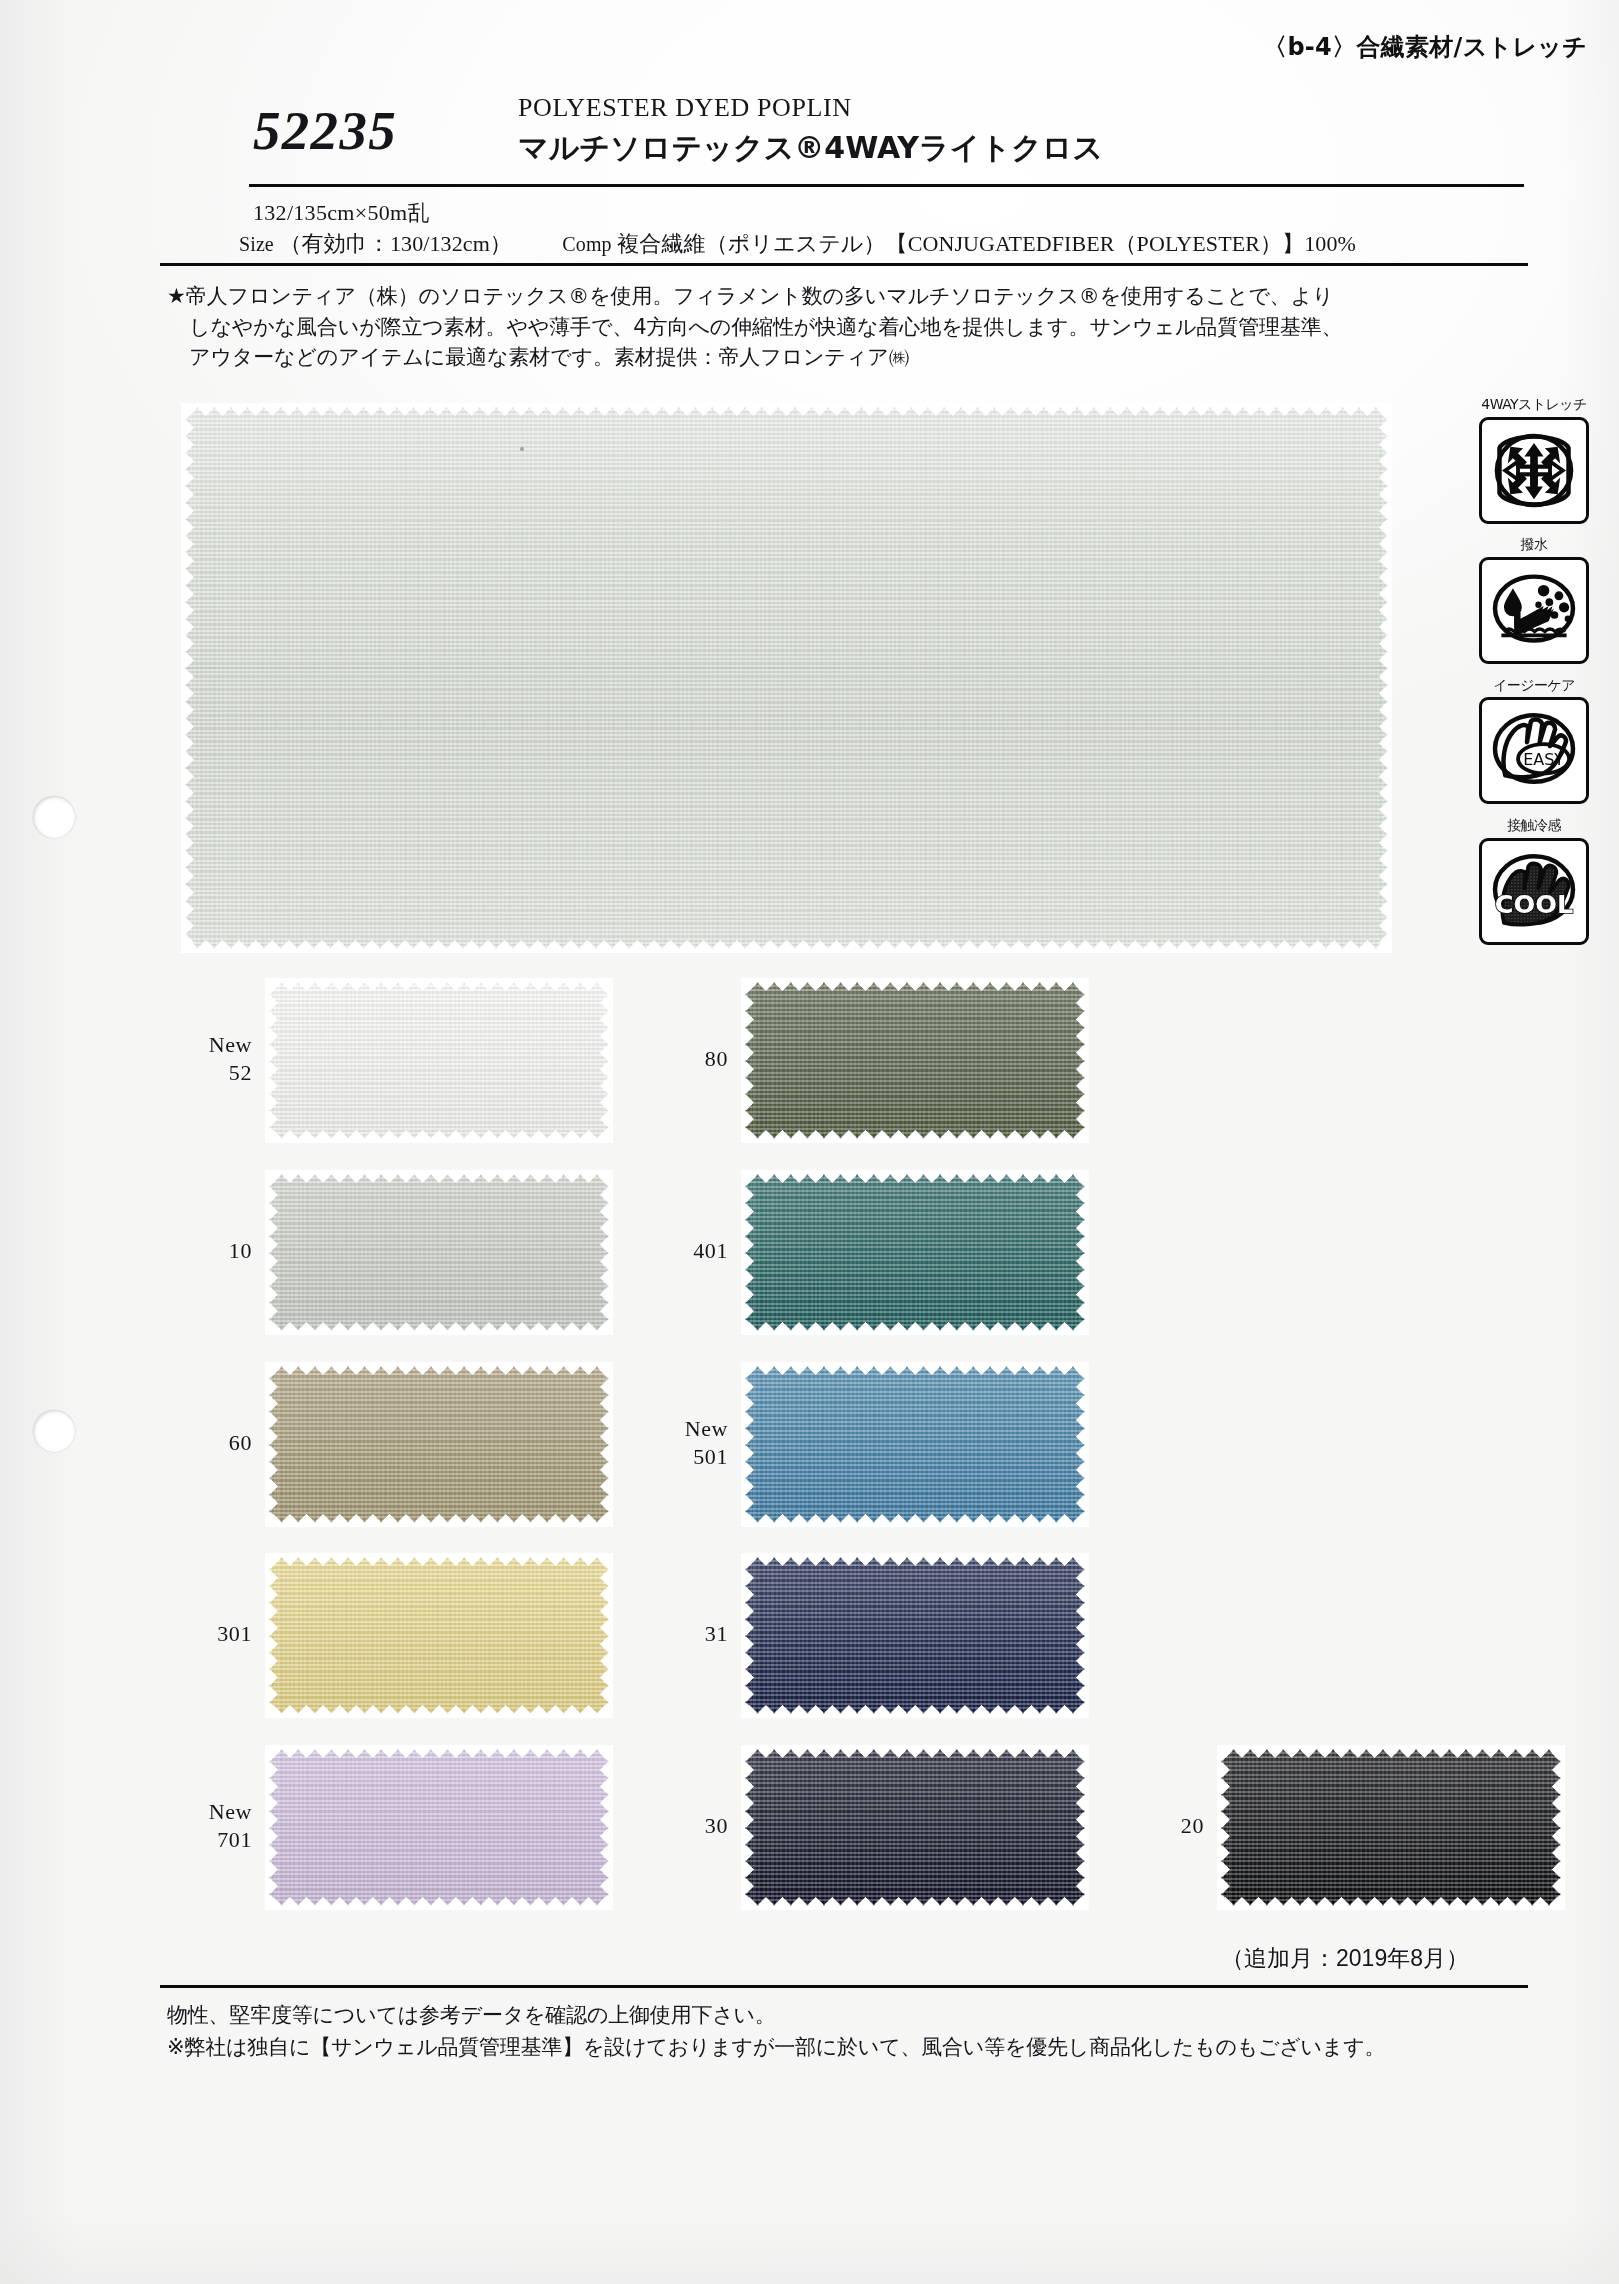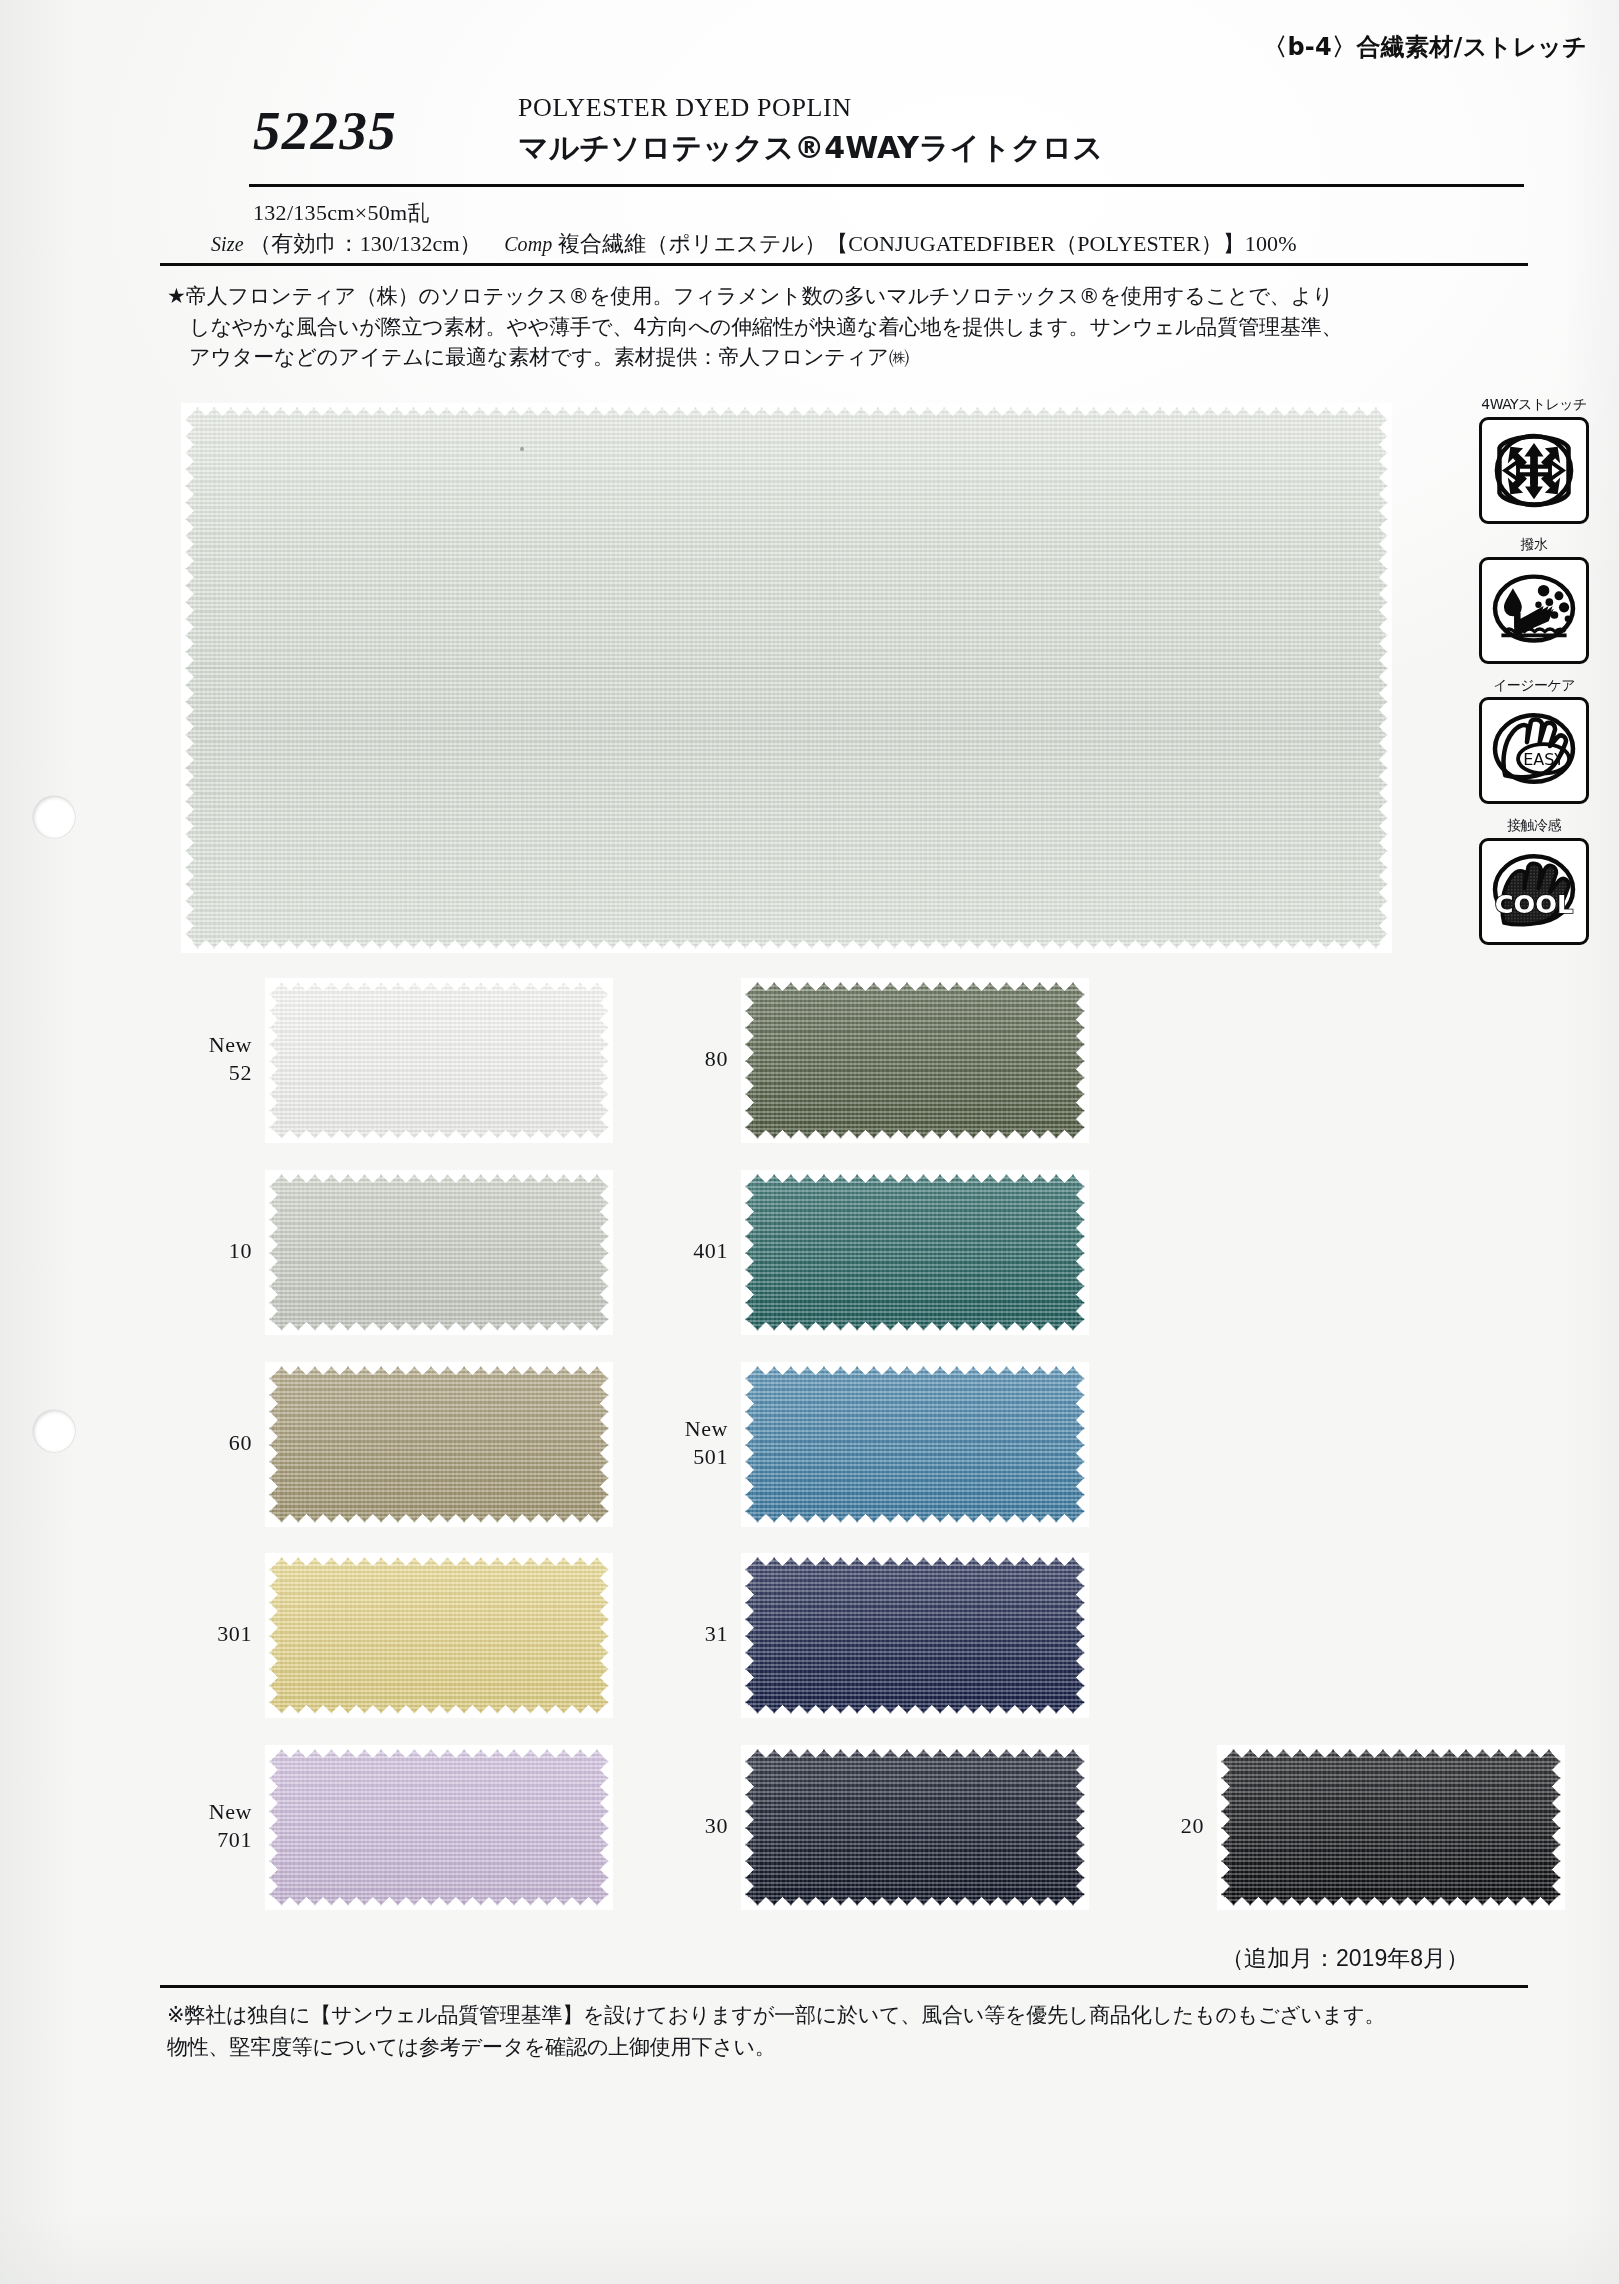--- a/index.html
+++ b/index.html
@@ -33,21 +33,21 @@
     font-family:"DejaVu Sans","Liberation Sans",sans-serif;font-weight:700;color:#111;}
   .code{position:absolute;left:253px;top:99px;font-size:55px;font-style:italic;font-weight:700;
     letter-spacing:1.3px;font-family:"Liberation Serif","DejaVu Serif",serif;}
   .name-en{position:absolute;left:518px;top:93px;font-size:26px;letter-spacing:0.6px;}
   .name-jp{position:absolute;left:518px;top:128px;font-size:30px;font-weight:700;
     font-family:"DejaVu Sans","Liberation Sans",sans-serif;letter-spacing:0px;}
   .rule-top{position:absolute;left:249px;top:184px;width:1275px;height:3.2px;background:#0c0c0c;}
 
   .size-line{position:absolute;left:253px;top:198px;font-size:22px;letter-spacing:0.3px;}
   .spec-line{position:absolute;left:211px;top:229px;font-size:22px;letter-spacing:0.1px;white-space:nowrap;}
-  .spec-line .lbl{font-style:italic;font-size:20px;}
+  .spec-line .lbl{font-size:20px;margin-left:28px;}
   .rule-mid{position:absolute;left:160px;top:263px;width:1368px;height:2.6px;background:#0c0c0c;}
 
   .desc{position:absolute;left:167px;top:281px;width:1349px;font-size:21px;line-height:1.46;
     font-family:"DejaVu Sans","Liberation Sans",sans-serif;letter-spacing:-0.1px;}
   .desc div{white-space:nowrap;}
   .desc .ind{padding-left:22px;}
 
   
   .hero{position:absolute;left:181px;top:403px;width:1211px;height:550px;}
   .hero-cloth{position:absolute;inset:0;background:#d8ded6;}
@@ -331,17 +331,17 @@
           <div class="pink-edge pink-h bot"></div>
           <div class="pink-edge pink-v left"></div>
           <div class="pink-edge pink-v right"></div>
         </div>
       </div>
     </div>
 
   <div class="addmonth">（追加月：2019年8月）</div>
   <div class="rule-bot"></div>
   <div class="notice">
+    <div>物性、堅牢度等については参考データを確認の上御使用下さい。</div>
     <div>※弊社は独自に【サンウェル品質管理基準】を設けておりますが一部に於いて、風合い等を優先し商品化したものもございます。</div>
-    <div>物性、堅牢度等については参考データを確認の上御使用下さい。</div>
   </div>
 </div>
 
 
 </body></html>

